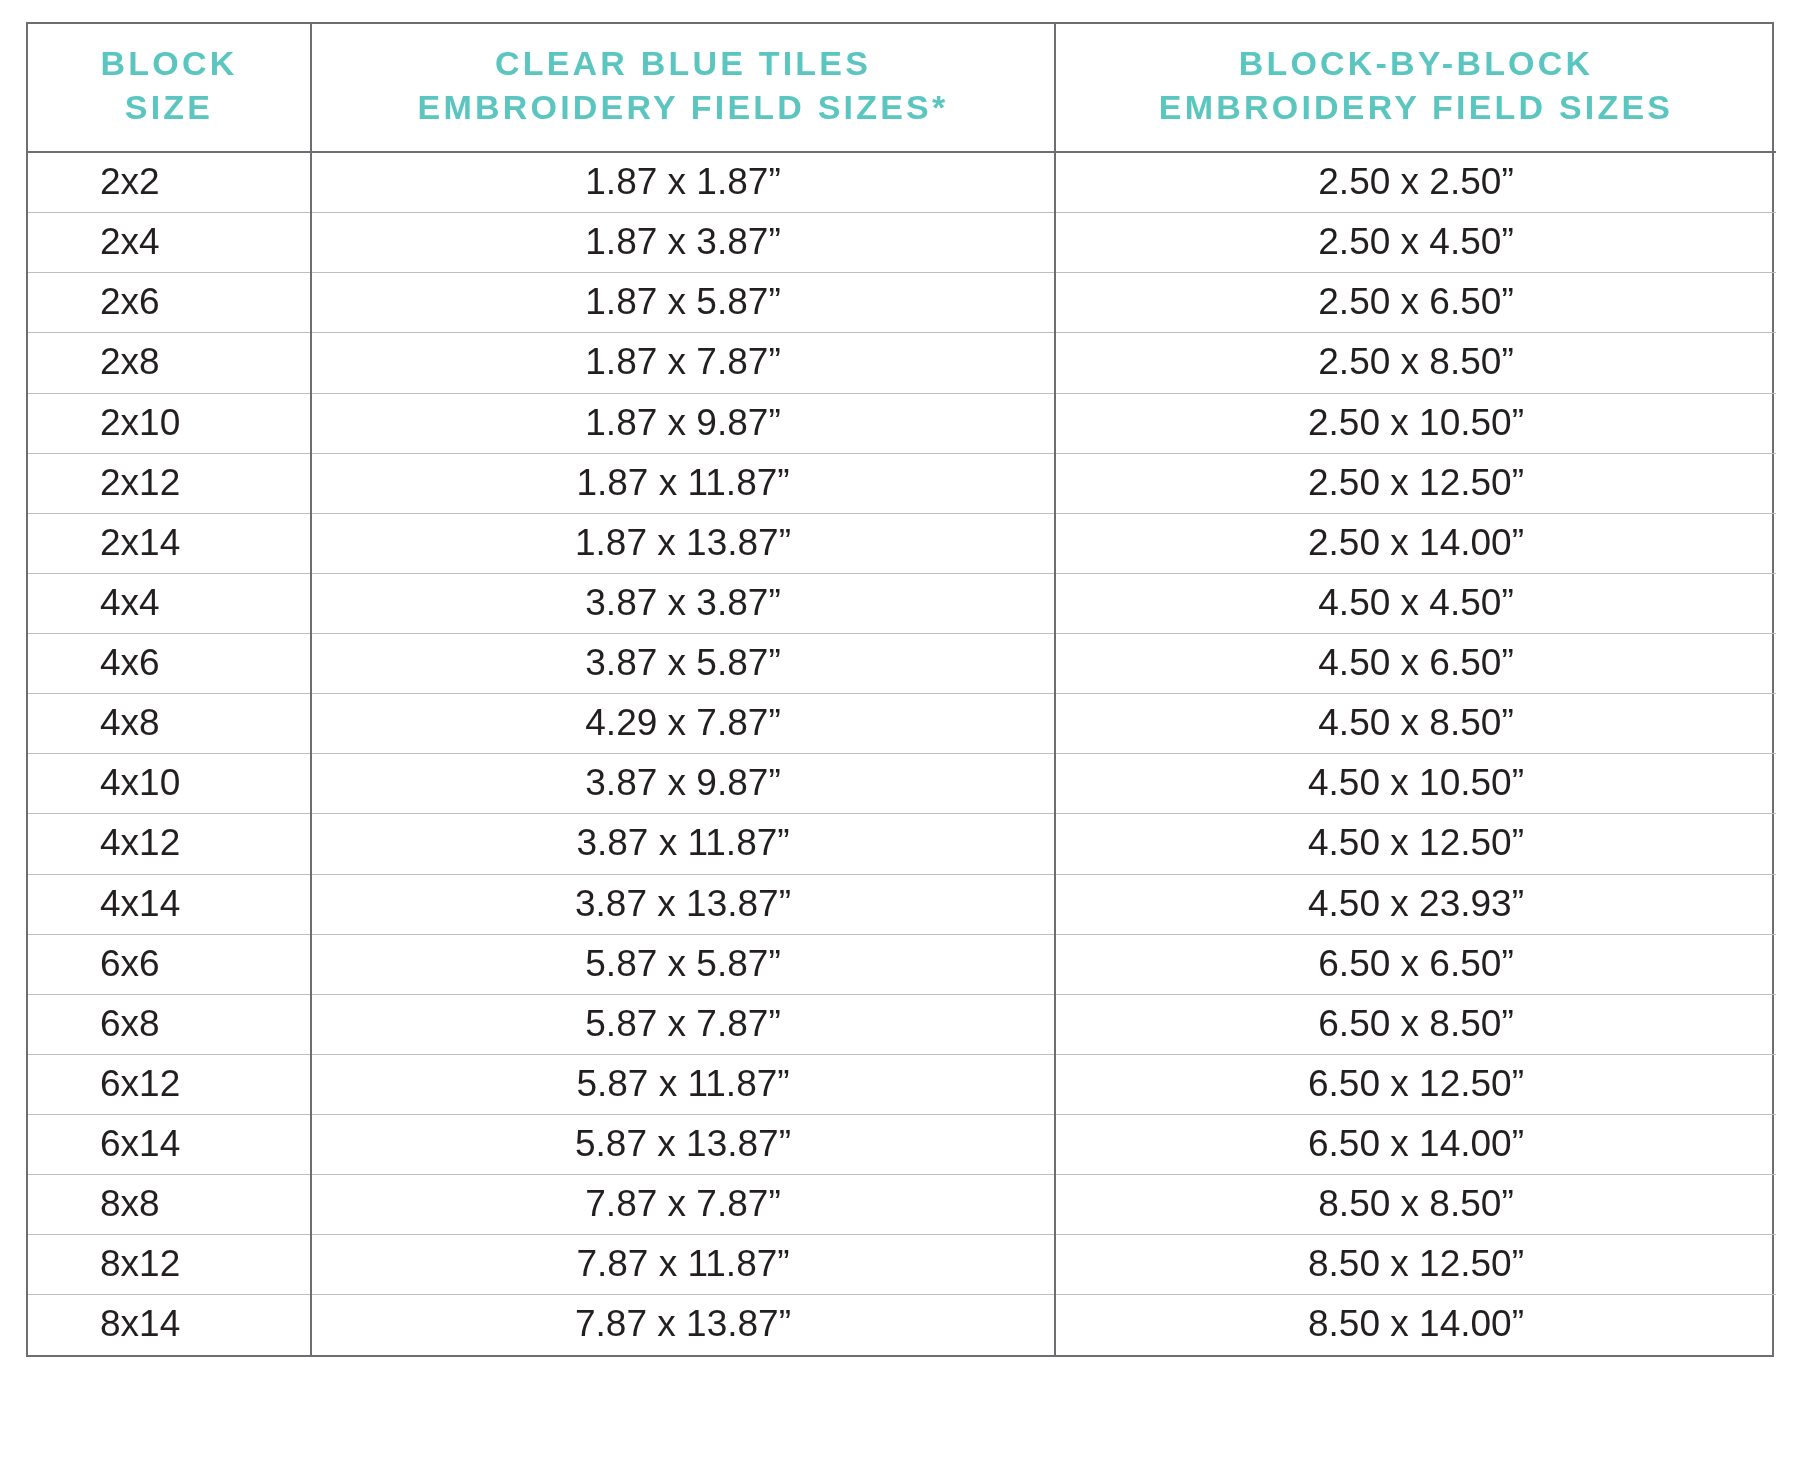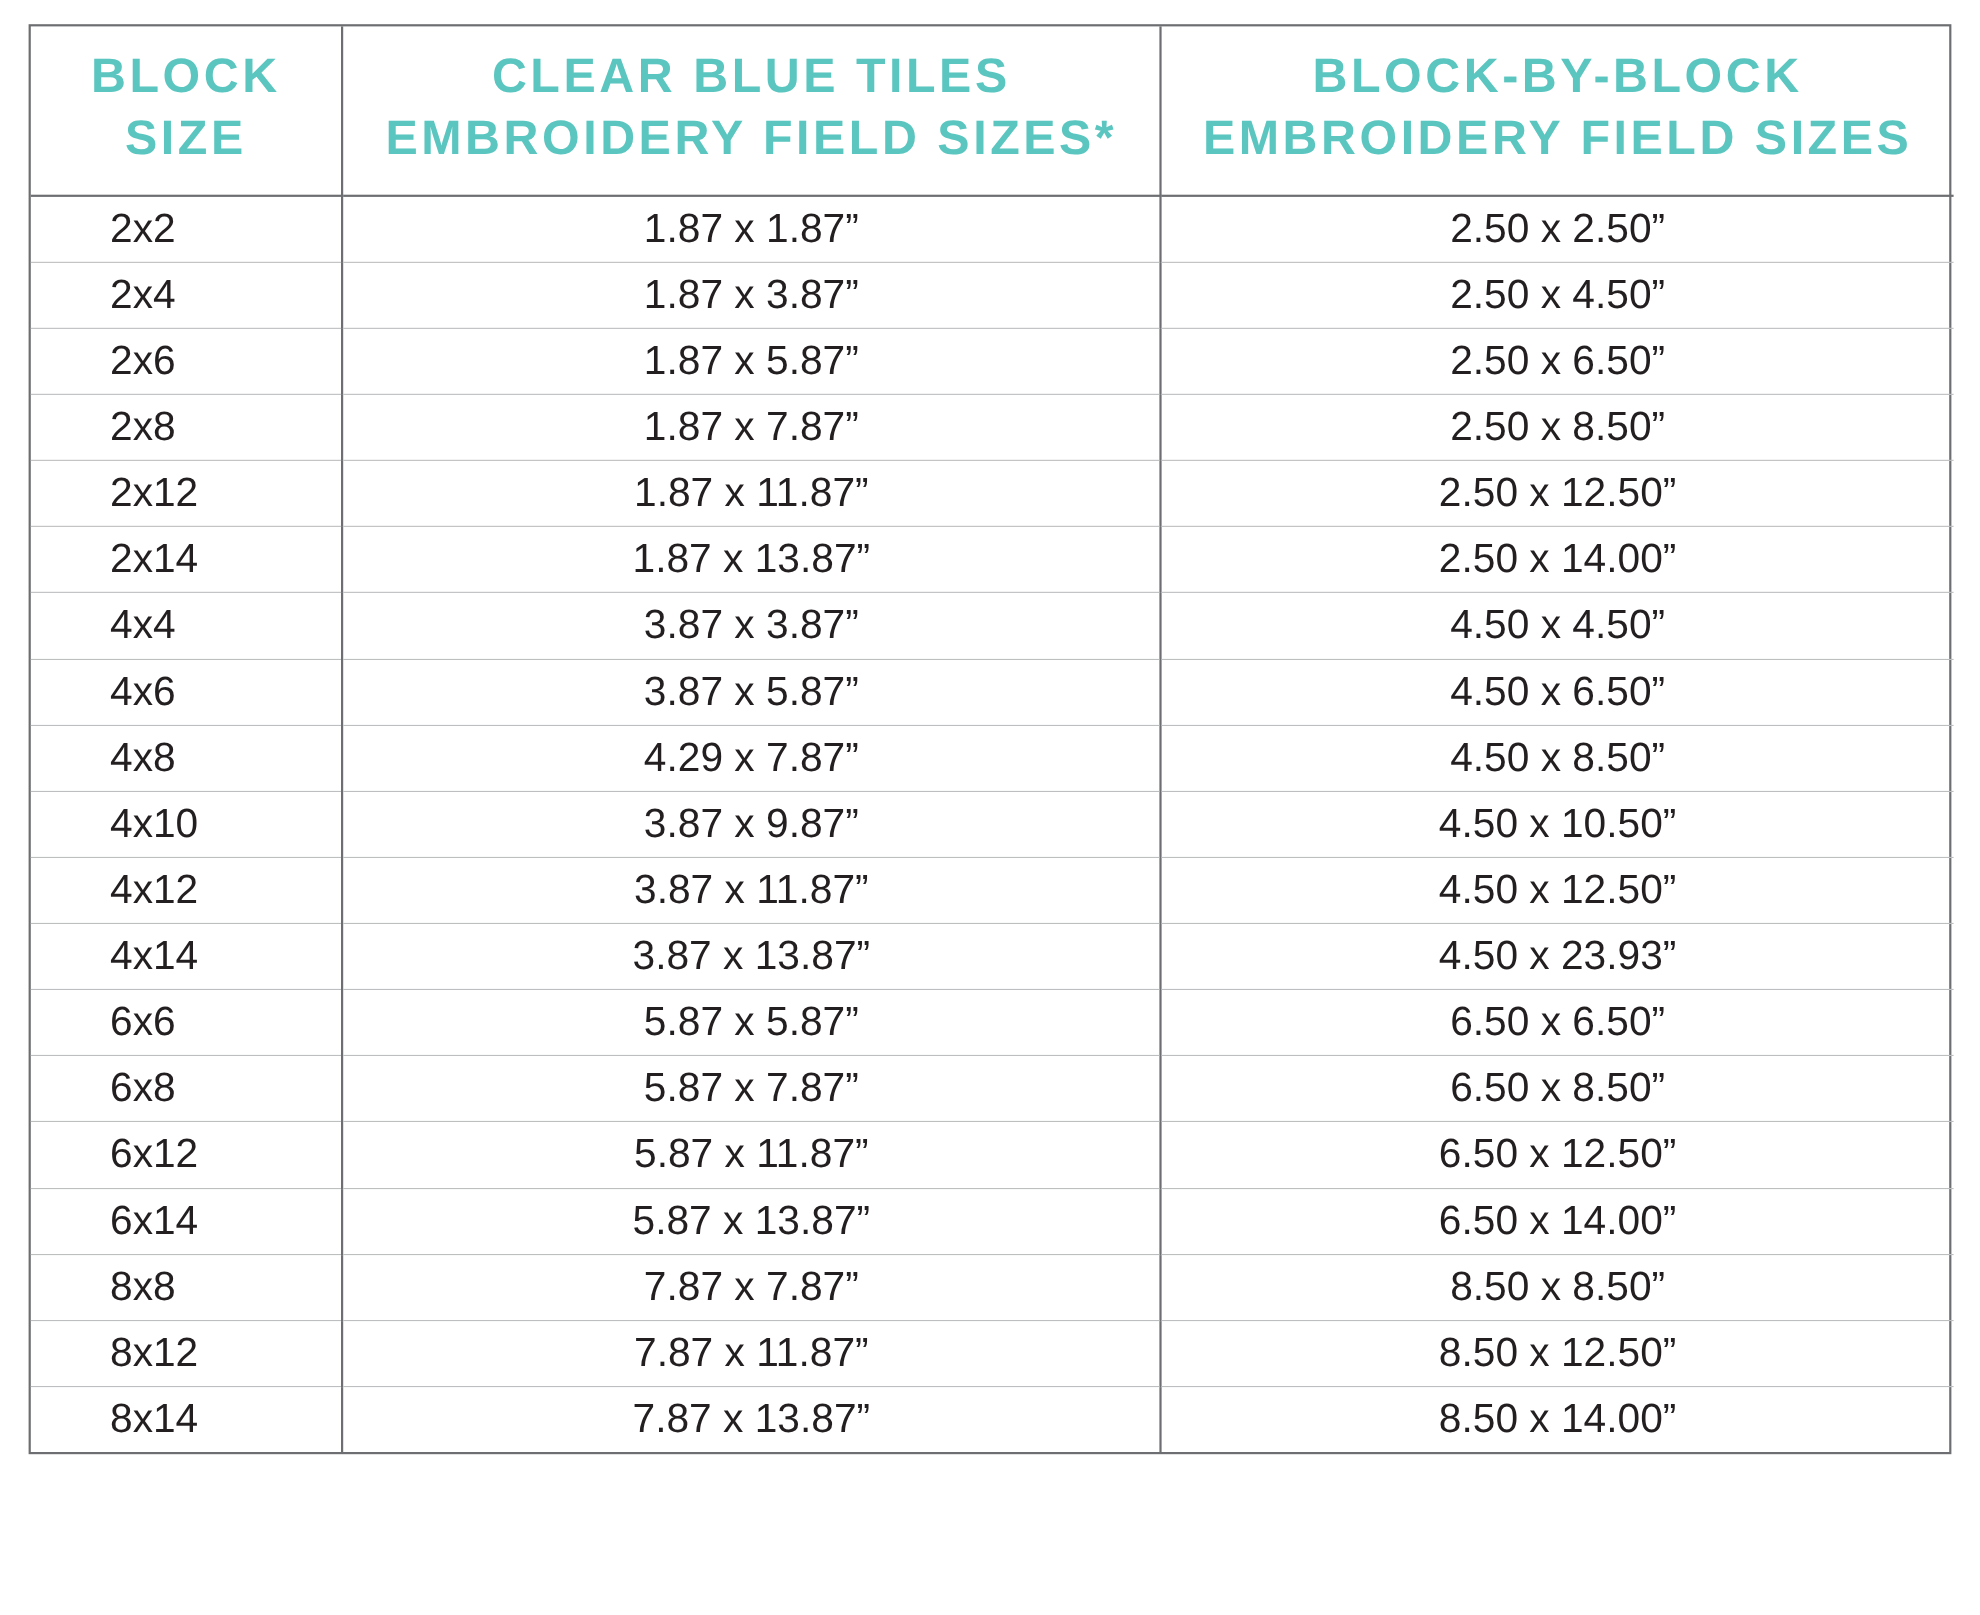--- a/index.html
+++ b/index.html
@@ -32,21 +32,21 @@
     width: 100%;
     table-layout: fixed;
   }
   table.sizes col.c1 { width: 283px; }
   table.sizes col.c2 { width: 744px; }
   table.sizes col.c3 { width: 721px; }
 
   table.sizes thead th {
     color: #5bc6c0;
     font-weight: 700;
-    font-size: 44px;
+    font-size: 34px;
     letter-spacing: 3.2px;
     line-height: 1.28;
     padding: 18px 8px 22px 8px;
     vertical-align: middle;
     text-align: center;
     border-bottom: 2px solid #6d6e71;
     border-right: 2px solid #6d6e71;
     white-space: pre-line;
   }
   table.sizes thead th:last-child { border-right: none; margin-left: 33px; }
@@ -105,20 +105,25 @@
             <td class="blocksize">2x6</td>
             <td>1.87 x 5.87”</td>
             <td>2.50 x 6.50”</td>
           </tr>
           <tr>
             <td class="blocksize">2x8</td>
             <td>1.87 x 7.87”</td>
             <td>2.50 x 8.50”</td>
           </tr>
           <tr>
+            <td class="blocksize">2x10</td>
+            <td>1.87 x 9.87”</td>
+            <td>2.50 x 10.50”</td>
+          </tr>
+          <tr>
             <td class="blocksize">2x12</td>
             <td>1.87 x 11.87”</td>
             <td>2.50 x 12.50”</td>
           </tr>
           <tr>
             <td class="blocksize">2x14</td>
             <td>1.87 x 13.87”</td>
             <td>2.50 x 14.00”</td>
           </tr>
           <tr>

